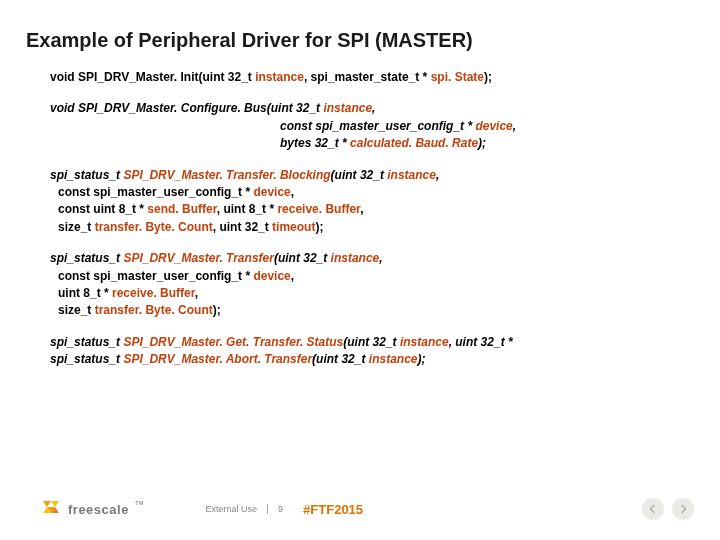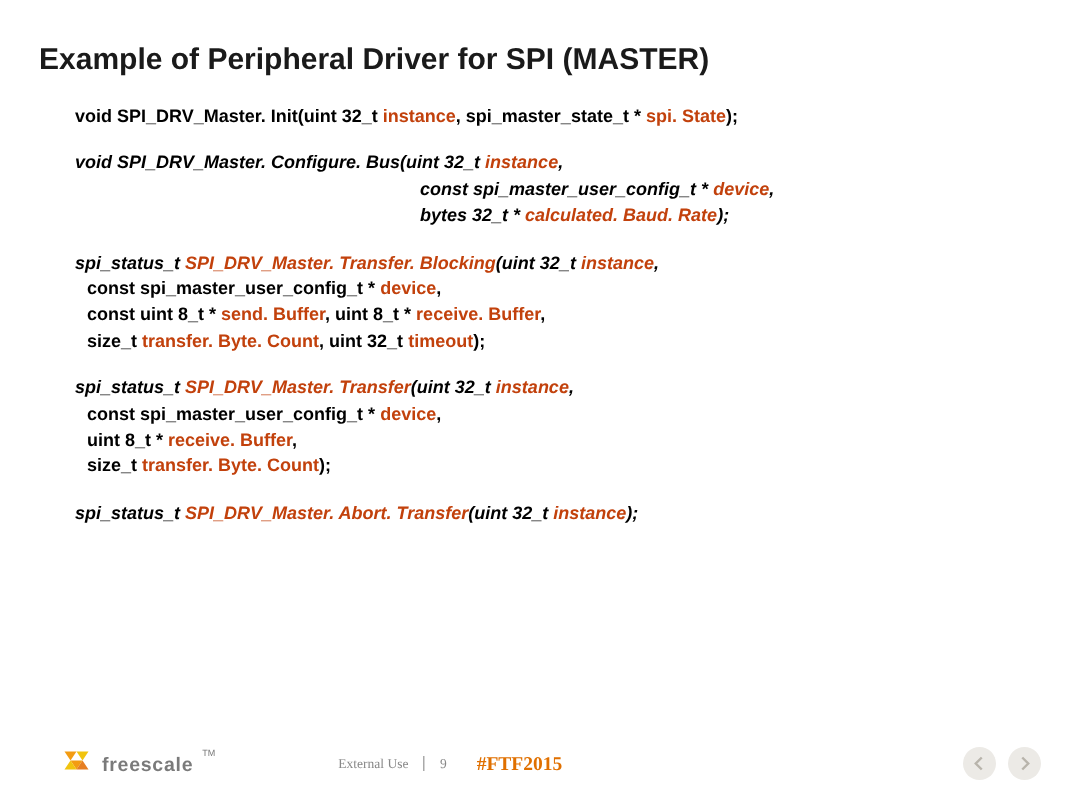--- a/index.html
+++ b/index.html
@@ -37,21 +37,21 @@
   .block .orange { color: #c2410c; }
   .block .indent2 { padding-left: 22px; display: block; }
   .block .line { display: block; font-style: italic; }
   .block .cont { padding-left: 8px; display: block; }
   .footer {
     position: absolute;
     left: 40px;
     bottom: 20px;
     display: flex;
     align-items: center;
-    gap: 22px;
+    gap: 2px;
     text-align: right;
   }
   .logo {
     display: flex;
     align-items: center;
     gap: 6px;
   }
   .logo-mark {
     width: 22px;
     height: 22px;
@@ -70,21 +70,20 @@
     position: relative;
     top: -6px;
   }
   .foot-meta {
     display: flex;
     align-items: center;
     gap: 10px;
     margin-left: 60px;
     font-size: 9px;
     color: #888;
-    font-family: Liberation Serif, serif;
   }
   .foot-divider {
     width: 1px;
     height: 10px;
     background: #aaa;
   }
   .hashtag {
     font-size: 13px;
     font-weight: bold;
     color: #e07000;
@@ -175,20 +174,25 @@
         <span class="bold">uint 8_t *</span>
         <span class="bold orange">receive. Buffer</span><span class="bold">,</span>
       </span>
       <span class="cont">
         <span class="bold">size_t</span>
         <span class="bold orange">transfer. Byte. Count</span><span class="bold">);</span>
       </span>
     </div>
 
     <div class="block">
+      <span class="line">
+        <span class="bold">spi_status_t</span>
+        <span class="bold orange">SPI_DRV_Master. Get. Transfer. Status</span><span class="bold">(uint 32_t</span>
+        <span class="bold orange">instance</span><span class="bold">, uint 32_t *</span>
+      </span>
       <span class="line">
         <span class="bold">spi_status_t</span>
         <span class="bold orange">SPI_DRV_Master. Abort. Transfer</span><span class="bold">(uint 32_t</span>
         <span class="bold orange">instance</span><span class="bold">);</span>
       </span>
     </div>
 
   </div>
 
   <div class="footer">

